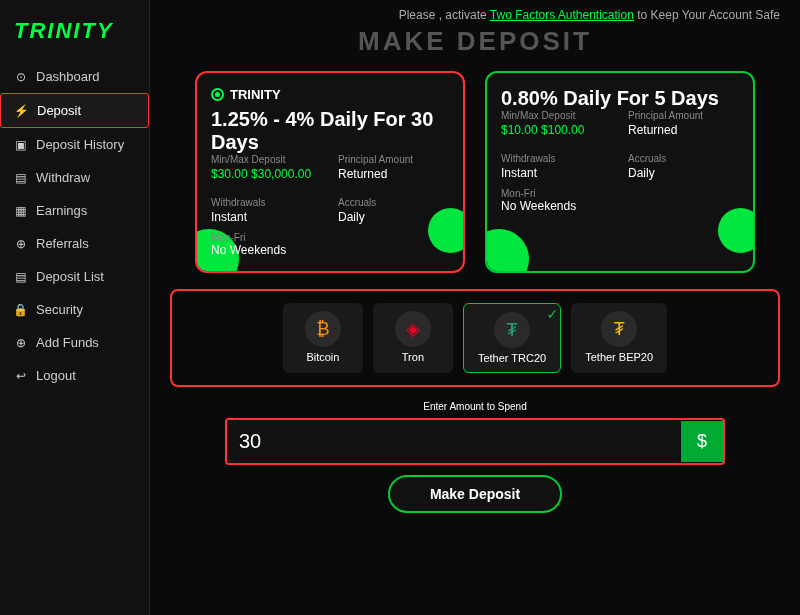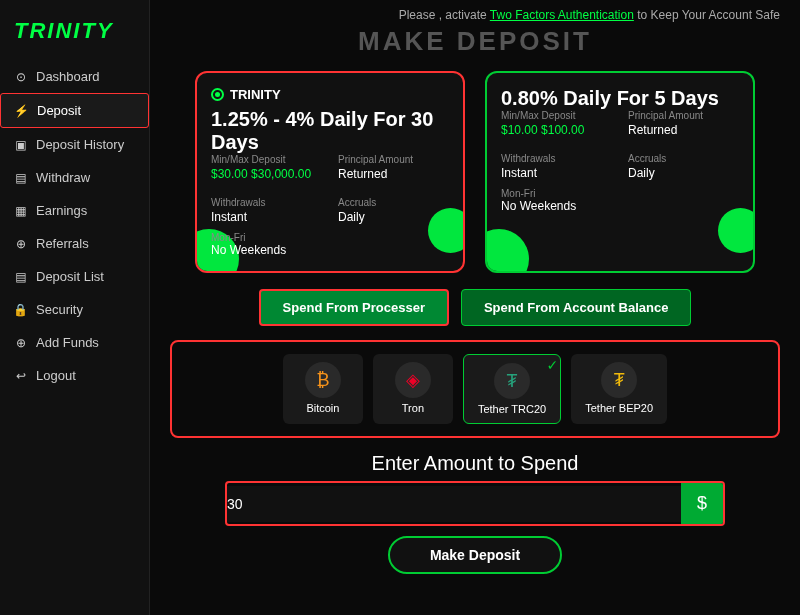--- a/index.html
+++ b/index.html
@@ -242,40 +242,40 @@
       font-size: 11px;
       color: #fff;
     }
 
     
     .amount-section {
       text-align: center;
       margin-bottom: 10px;
     }
     .amount-label {
-      font-size: 20px;
+      font-size: 10px;
       color: #fff;
       margin-bottom: 6px;
     }
     .amount-input-row {
       display: flex;
       align-items: center;
       border: 2px solid #ff3333;
       border-radius: 4px;
       overflow: hidden;
       max-width: 500px;
       margin: 0 auto;
     }
     .amount-input {
       flex: 1;
       background: #111;
       border: none;
       color: #fff;
-      font-size: 14px;
-      padding: 10px 0;
+      font-size: 20px;
+      padding: 10px 12px;
       outline: none;
     }
     .amount-btn {
       background: #00aa33;
       border: none;
       color: #fff;
       font-size: 18px;
       padding: 10px 16px;
       cursor: pointer;
     }
@@ -406,24 +406,20 @@
           </div>
         </div>
         <div class="plan-schedule">
           <div class="plan-schedule-label">Mon-Fri</div>
           <div class="plan-schedule-value">No Weekends</div>
         </div>
       </div>
     </div>
   </div>
 
-  <div class="buttons-row">
-    <button class="btn-spend active">Spend From Processer</button>
-    <button class="btn-spend">Spend From Account Balance</button>
-  </div>
 
   <div class="payment-section">
     <div class="payment-option">
       <div class="payment-icon" style="background:#2a2a2a; color:#f7931a;">₿</div>
       <span class="payment-label">Bitcoin</span>
     </div>
     <div class="payment-option">
       <div class="payment-icon" style="background:#2a2a2a; color:#ef0027;">◈</div>
       <span class="payment-label">Tron</span>
     </div>

